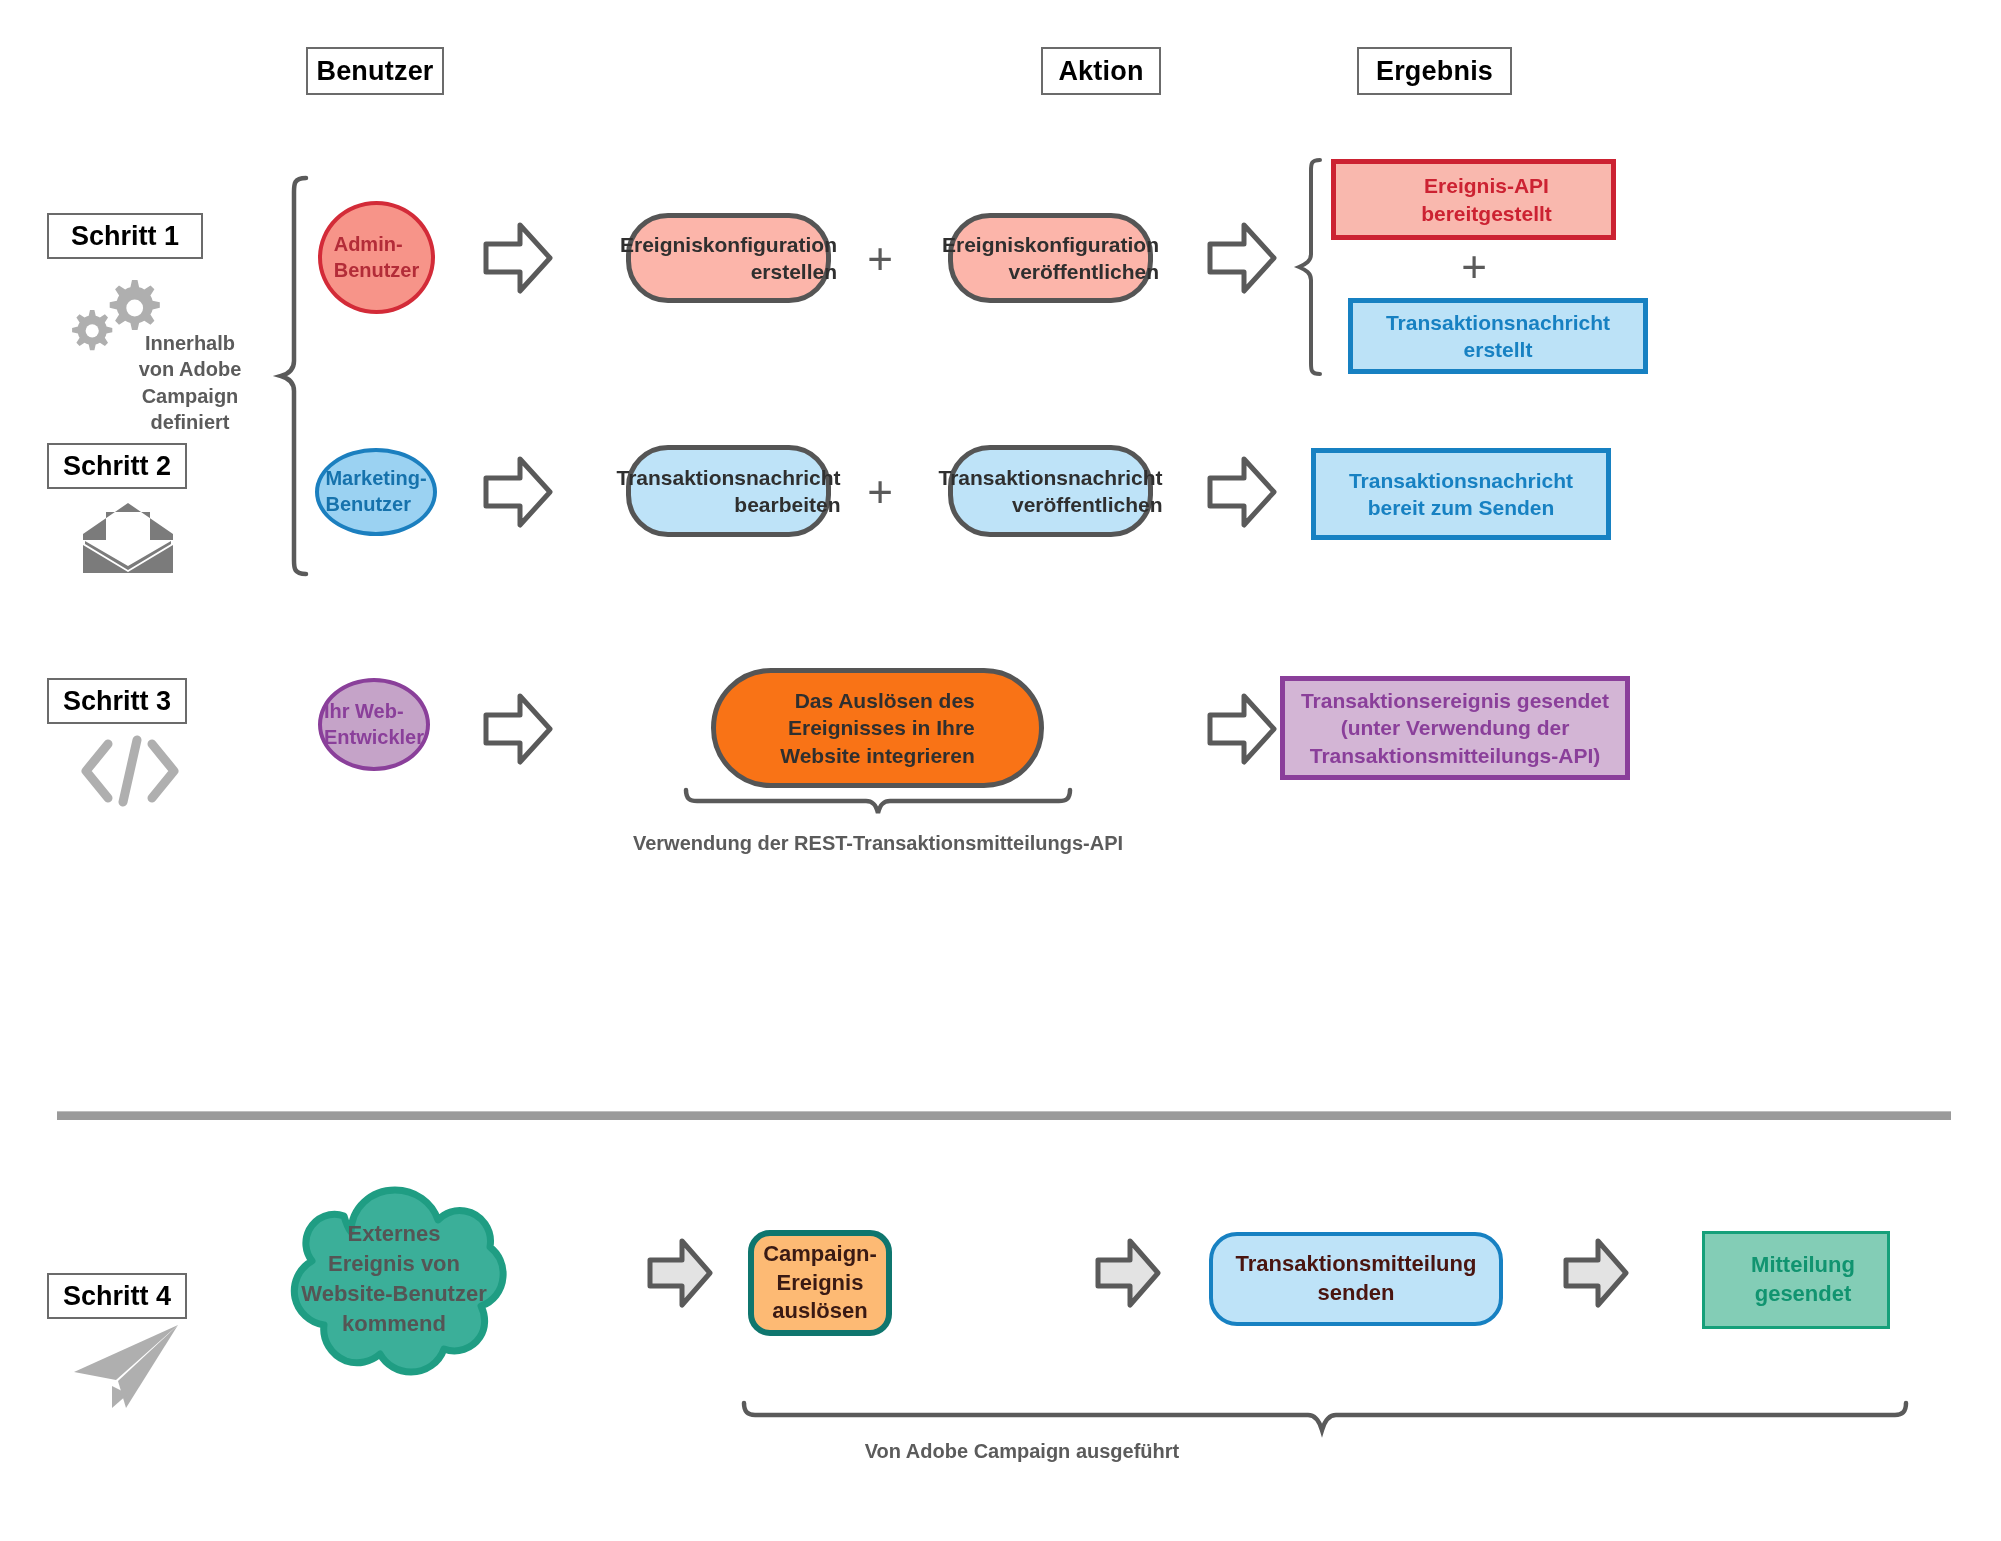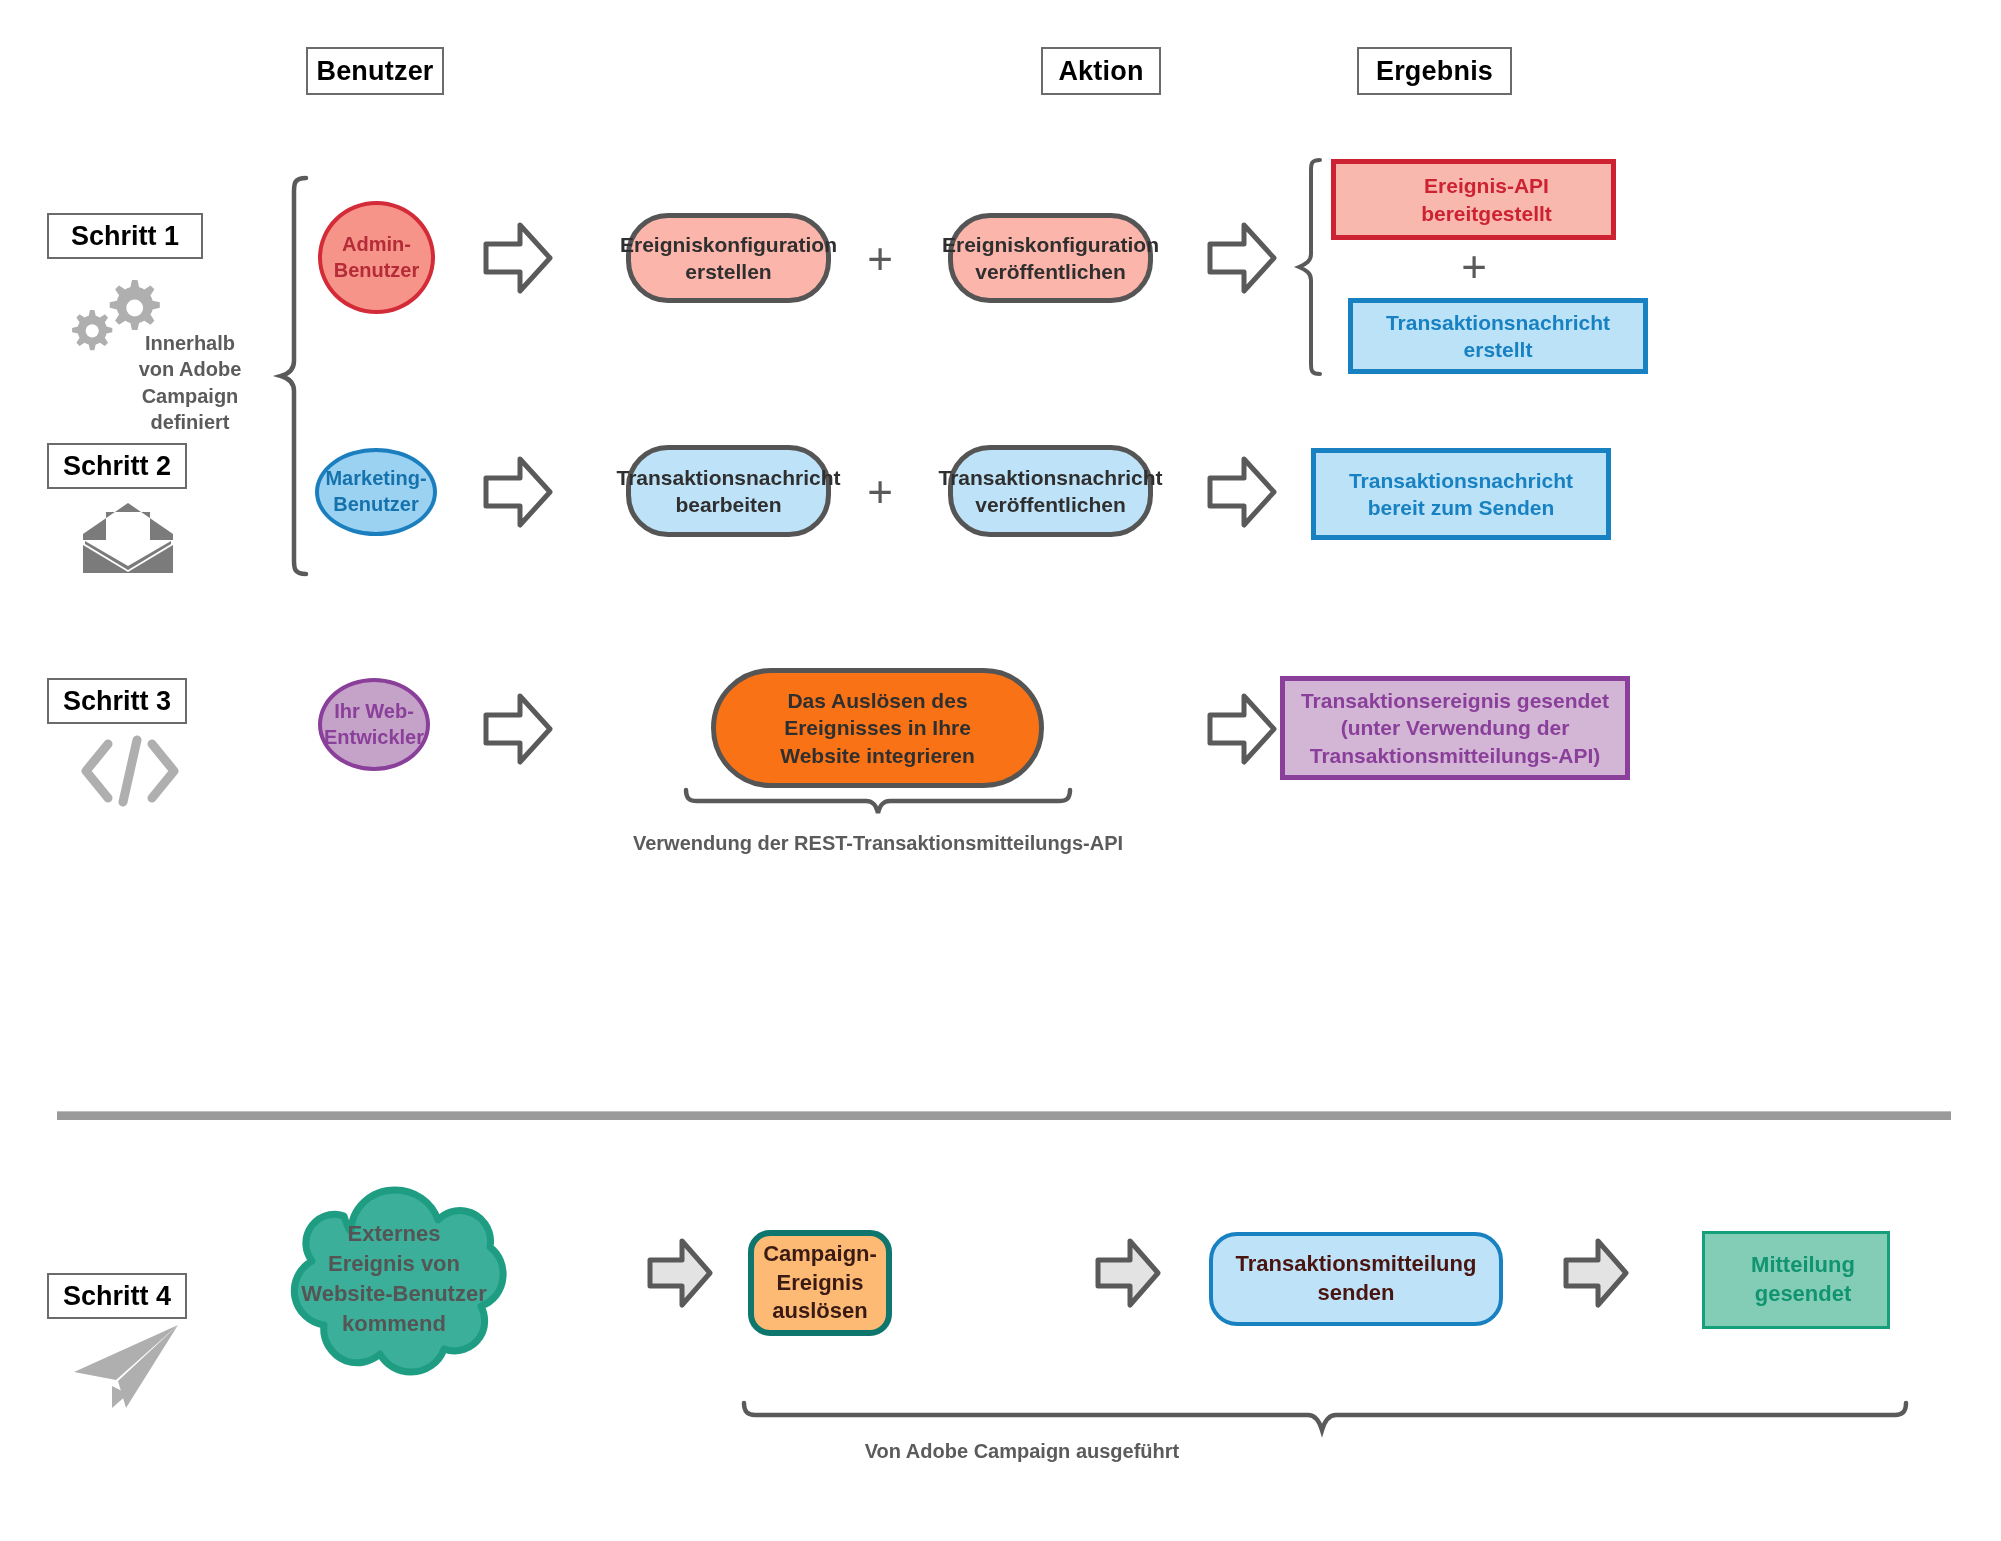--- a/index.html
+++ b/index.html
@@ -21,32 +21,32 @@
   .steplabel{
     border:2px solid #6b6b6b;background:#fff;
     display:flex;align-items:center;justify-content:center;
     font-weight:bold;font-size:27px;color:#000;
   }
 
   
   .ellipse{
     border-radius:50%;
     display:flex;align-items:center;justify-content:center;
-    text-align:center;font-weight:bold;font-size:20px;line-height:1.28;
+    text-align:left;font-weight:bold;font-size:20px;line-height:1.28;
     padding:4px 8px;
   }
   .ell-admin{background:#F79489;border:4px solid #D32B38;color:#B32C38;}
   .ell-mkt{background:#9BD2F2;border:4px solid #1B7FBF;color:#1672AC;}
   .ell-dev{background:#C5A3C8;border:4px solid #8A3F9A;color:#8A3F9A;}
 
   
   .stadium{
     border:5px solid #555555;
     display:flex;align-items:center;justify-content:center;
-    text-align:center;font-weight:bold;line-height:1.3;
+    text-align:right;font-weight:bold;line-height:1.3;
     padding:6px 12px;
   }
   .st-pink{background:#FCB5AA;color:#2f2f2f;border-radius:42px;font-size:21px;}
   .st-blue{background:#BEE3F8;color:#2f2f2f;border-radius:42px;font-size:21px;}
   .st-purple{background:#f97316;color:#2f2f2f;border-radius:60px;font-size:21px;}
 
   
   .resultbox{
     display:flex;align-items:center;justify-content:center;
     text-align:center;font-weight:bold;line-height:1.3;padding:5px 10px;

